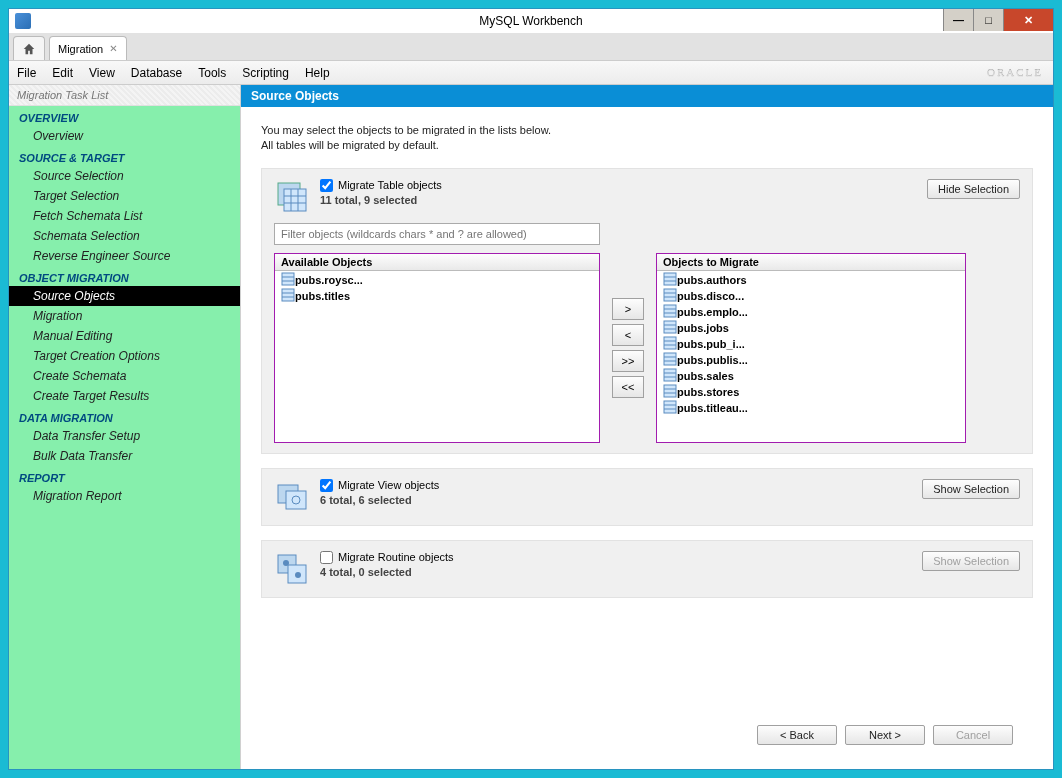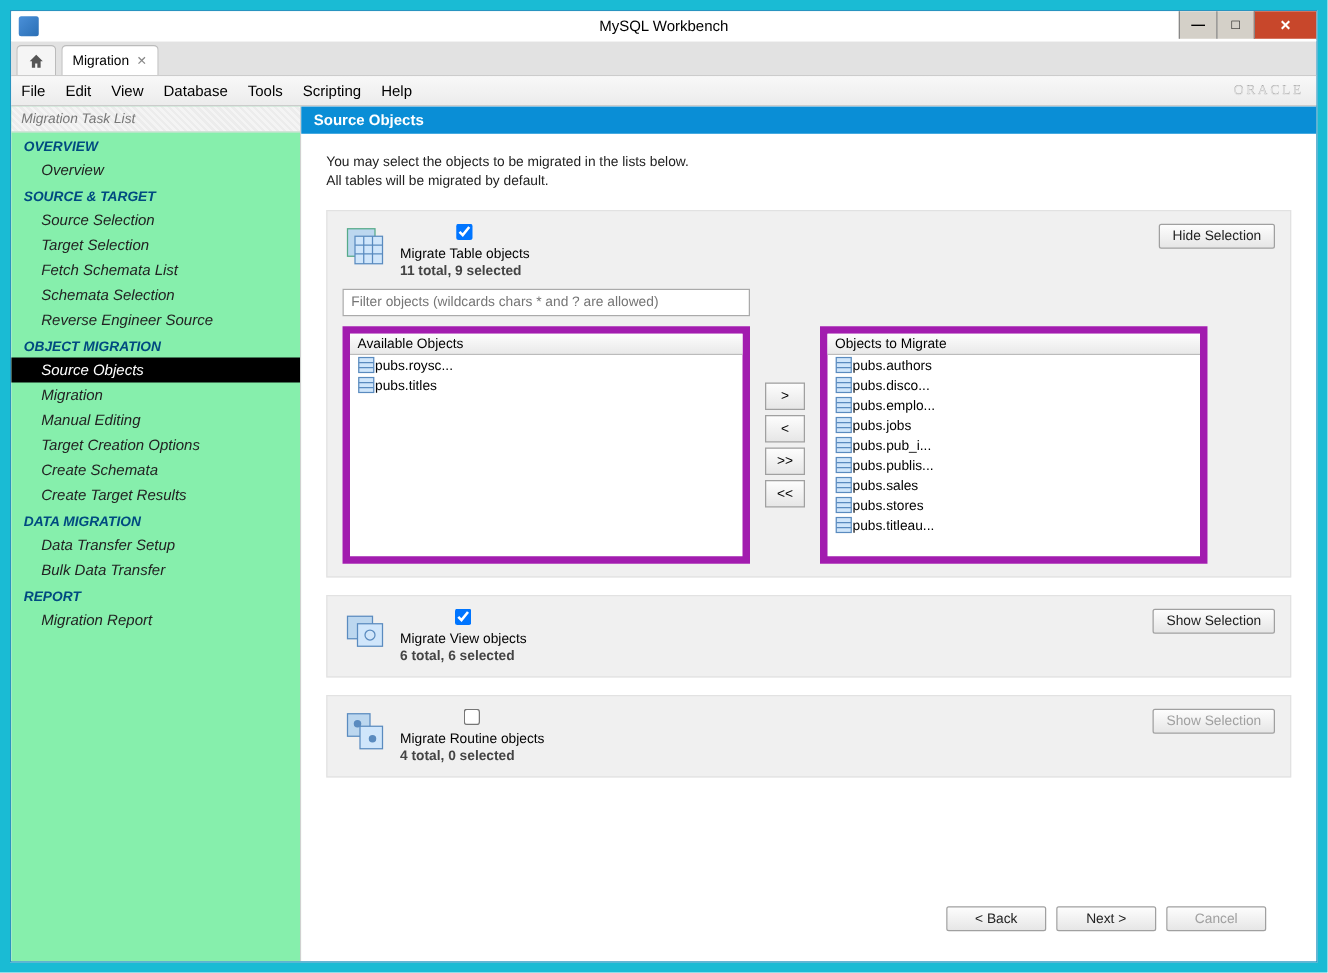--- a/index.html
+++ b/index.html
@@ -33,32 +33,32 @@
 .sidebar .sb-item.active { background: #000; color: #fff; }
 
 .main { flex: 1; display: flex; flex-direction: column; background: #fff; }
 .main-header { background: #0a8ed6; color: #fff; font-size: 12px; padding: 4px 10px; font-weight: 600; }
 .main-body { flex: 1; padding: 16px 20px 10px 20px; overflow: auto; display:flex; flex-direction:column; }
 .intro { font-size: 11px; color: #222; line-height: 1.4; margin-bottom: 14px; }
 
 .panel { background: #f0f0f0; border: 1px solid #e2e2e2; padding: 10px 12px; margin-bottom: 14px; position: relative; }
 .panel .row-top { display: flex; align-items: flex-start; gap: 10px; }
 .panel .big-icon { width: 36px; height: 36px; flex-shrink: 0; }
-.panel .chk-line { display: flex; align-items: center; gap: 5px; font-size: 11px; flex-direction: column; }
+.panel .chk-line { display: flex; align-items: center; gap: 5px; font-size: 11px; }
 .panel .chk-line input { width: 13px; height: 13px; }
 .panel .sub { font-size: 11px; color: #444; margin-left: 0; margin-top: 2px; font-weight: bold; }
 .panel .toggle-btn { position: absolute; right: 12px; top: 10px; }
 
 .btn { background: linear-gradient(#fdfdfd,#e6e6e6); border: 1px solid #a0a0a0; font-size: 11px; padding: 3px 10px; min-width: 80px; text-align: center; border-radius: 2px; color: #222; }
 .btn.disabled { color: #a0a0a0; }
 
 .filter-input { width: 326px; height: 22px; border: 1px solid #aaa; font-size: 11px; padding: 2px 6px; color: #888; margin: 8px 0 4px 0; background:#fff; }
 
 .dual-list { display: flex; gap: 12px; align-items: stretch; margin-top: 4px; }
-.listbox { border: 6px solid #a21caf; background: #fff; font-size: 11px; display:flex; flex-direction:column; }
+.listbox { border: 1px solid #a21caf; background: #fff; font-size: 11px; display:flex; flex-direction:column;font-weight:bold; }
 .listbox.left { width: 326px; height: 190px; }
 .listbox.right { width: 310px; height: 190px; }
 .listbox .lb-hdr { background: linear-gradient(#fdfdfd,#e9e9e9); border-bottom: 1px solid #bbb; padding: 2px 6px; font-size: 11px; }
 .listbox .lb-body { flex:1; overflow:auto; }
 .listbox .lb-item { display: flex; align-items: flex-end; gap: 0; padding: 1px 6px; }
 
 .arrow-col { display: flex; flex-direction: column; gap: 4px; justify-content: center; }
 .arrow-btn { width: 32px; height: 22px; background: linear-gradient(#fdfdfd,#e6e6e6); border: 1px solid #a0a0a0; font-size: 11px; display:flex; align-items:center; justify-content:center; }
 
 .footer-btns { display:flex; justify-content:flex-end; gap:8px; padding: 10px 20px 14px 0; margin-top:auto; }

